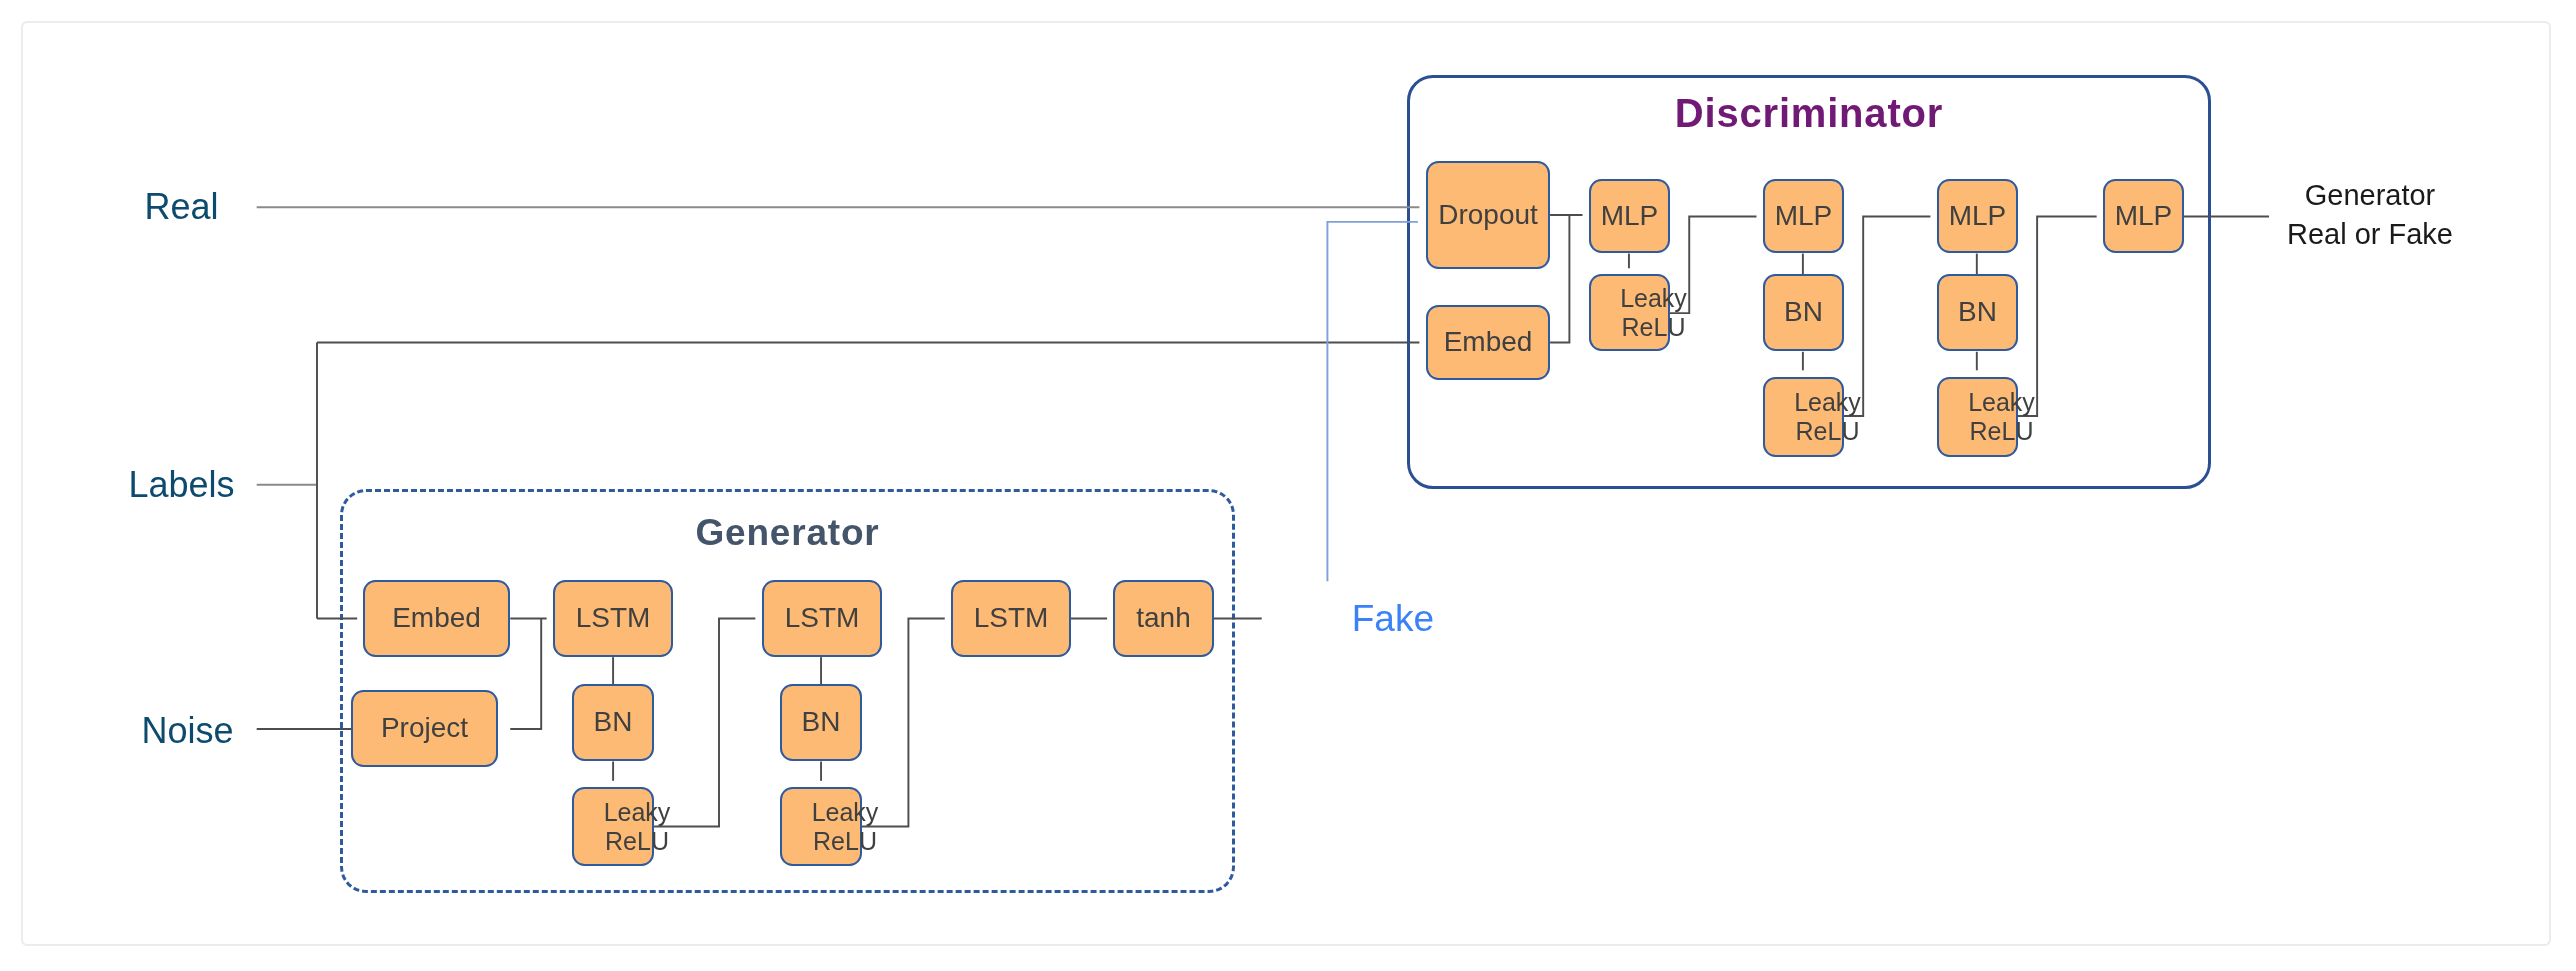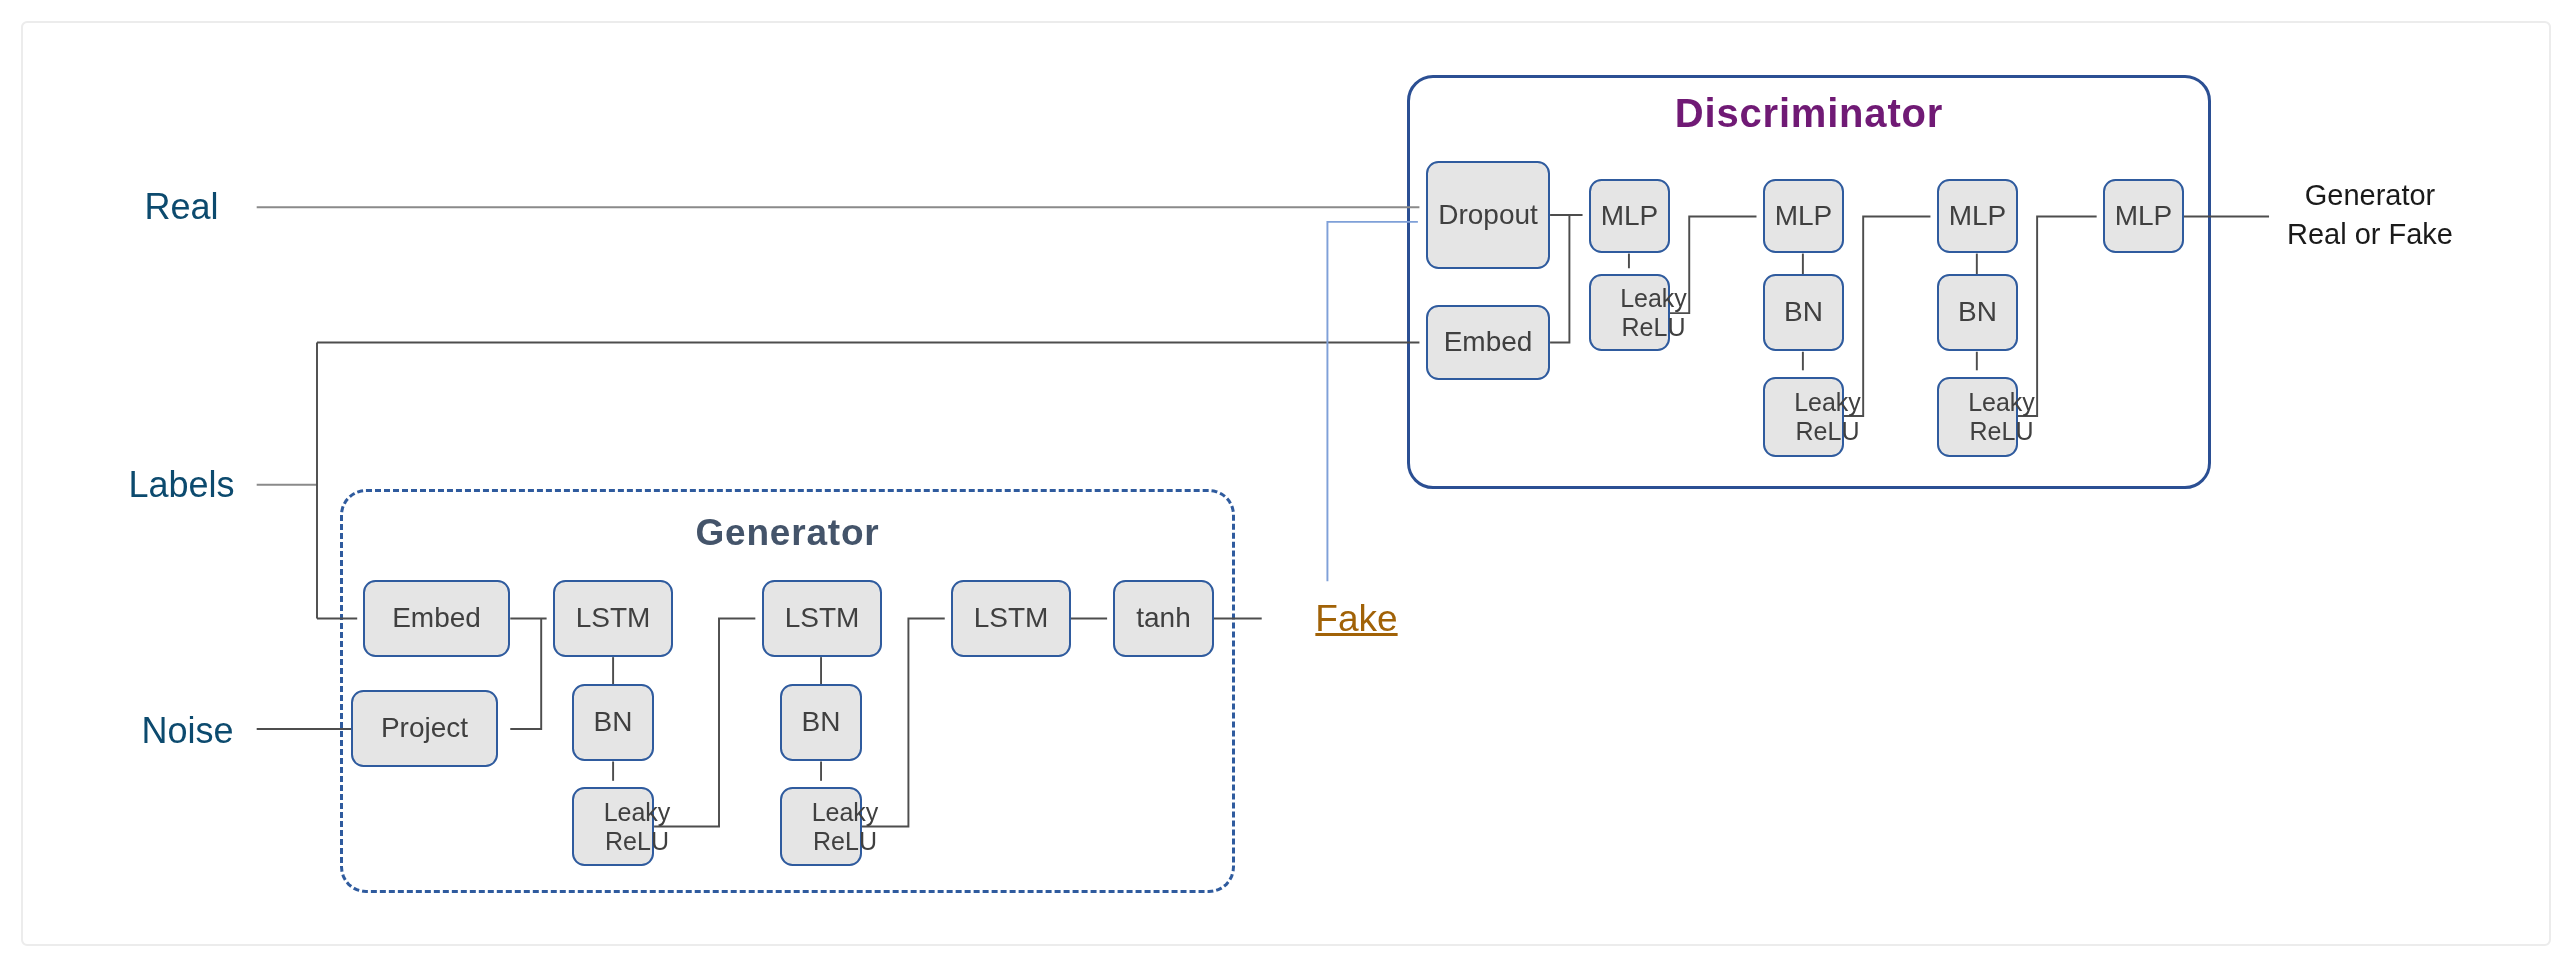--- a/index.html
+++ b/index.html
@@ -38,21 +38,21 @@
     position: absolute;
     text-align: center;
     font-weight: bold;
     letter-spacing: 0.8px;
   }
   .title-dark { color: #701a75; font-size: 40px; }
   .title-slate { color: #44546a; font-size: 37px; }
   .node {
     position: absolute;
     box-sizing: border-box;
-    background: #e5e5e5;
+    background: #fdba74;
     border: 2.3px solid #2f5b9e;
     border-radius: 12.4px;
     color: #404040;
     font-size: 28px;
     display: flex;
     align-items: center;
     justify-content: center;
     text-align: center;
     white-space: pre-line;
     line-height: 1.15;
@@ -60,26 +60,25 @@
   .node.small { font-size: 25px; padding-left: 48px; }
   .io-label {
     position: absolute;
     color: #0c4a6e;
     font-size: 36px;
     text-align: center;
     line-height: 42px;
   }
   .fake-label {
     position: absolute;
-    color: #a16207;
+    color: #3b82f6;
     font-size: 37px;
     font-weight: 500;
-    text-align: center;
+    text-align: right;
     line-height: 43px;
-    text-decoration: underline;
   }
   .pred-label {
     position: absolute;
     color: #1a1a1a;
     font-size: 29px;
     text-align: center;
     white-space: pre-line;
     line-height: 39px;
   }
   svg.wires {

